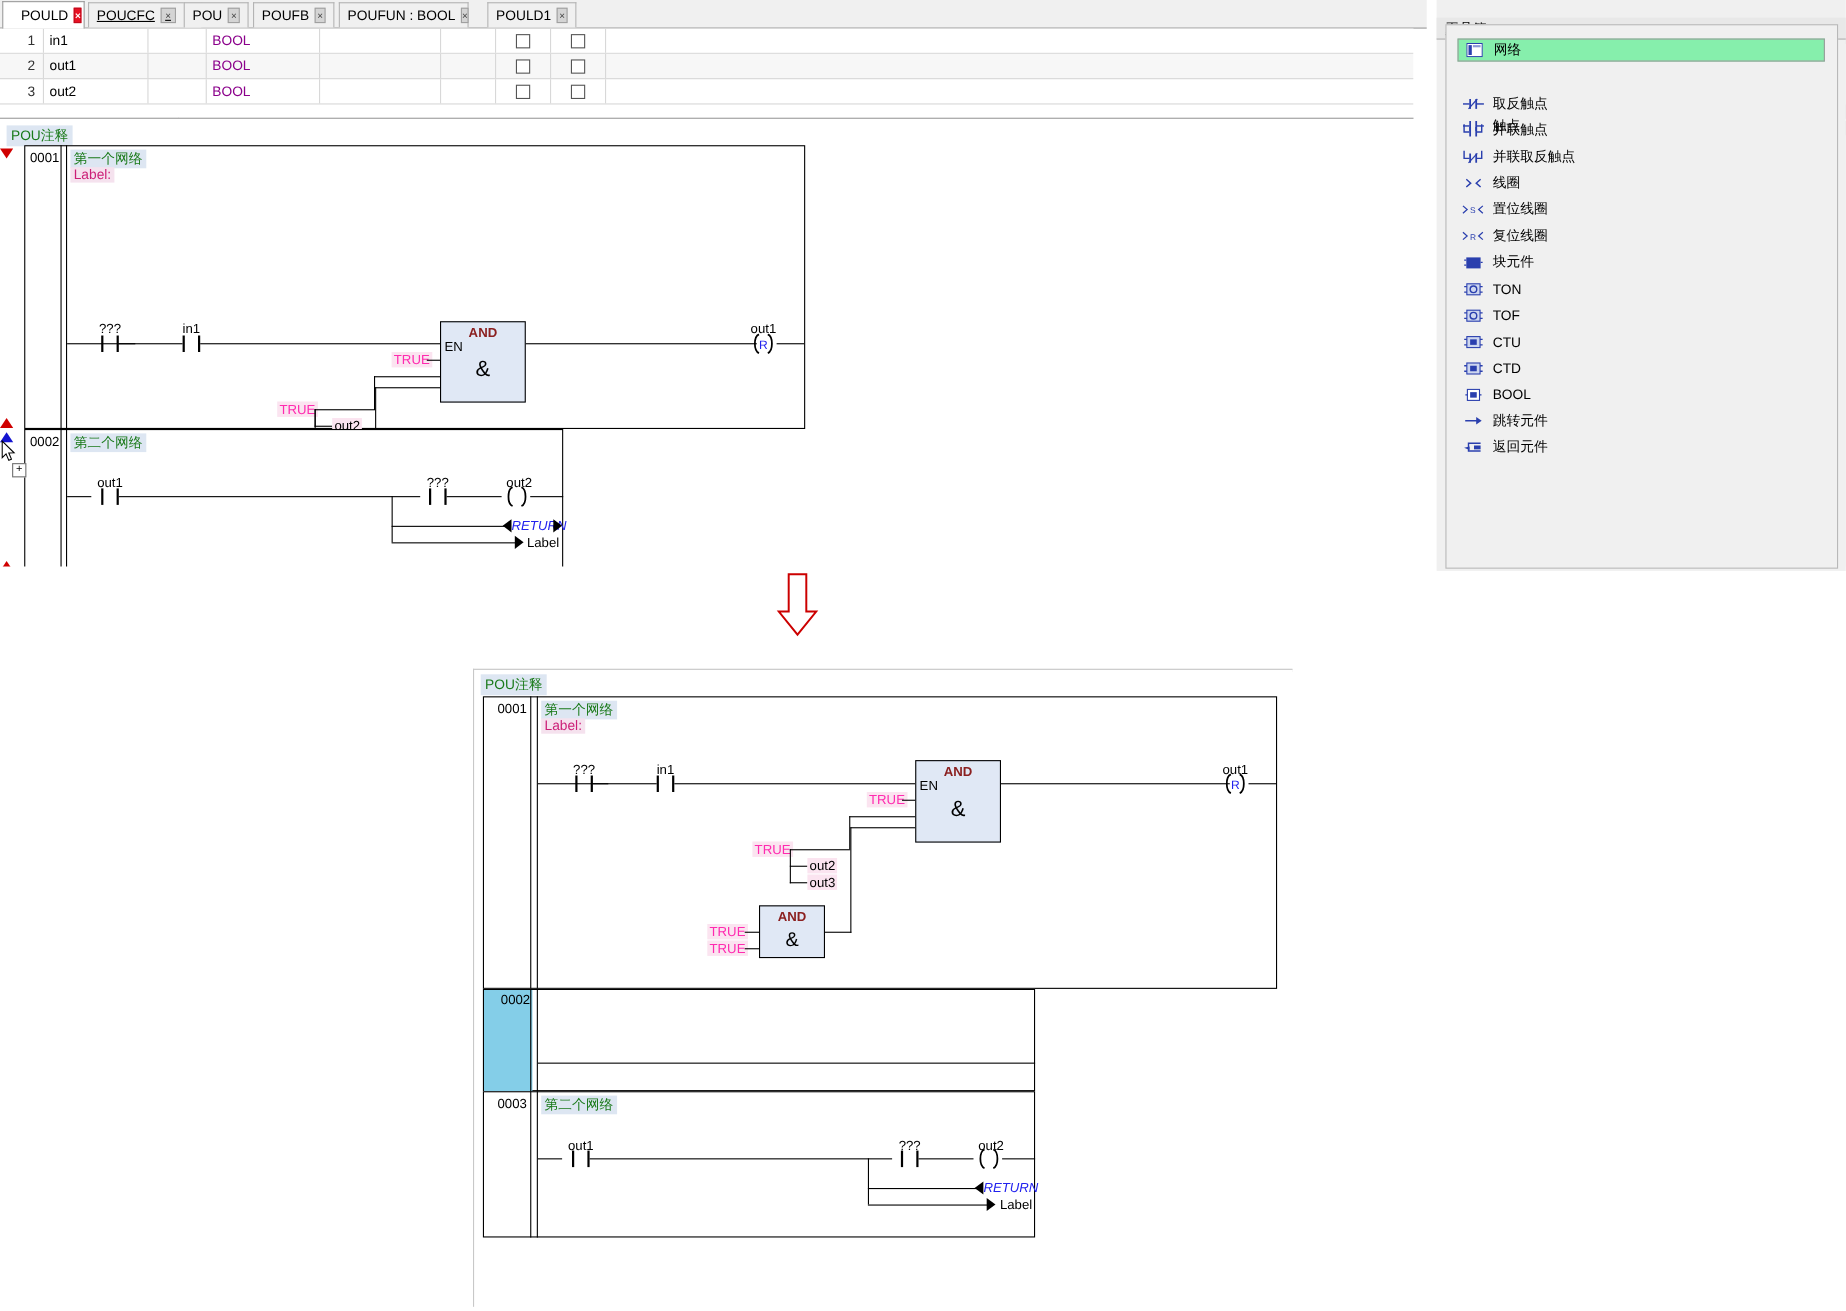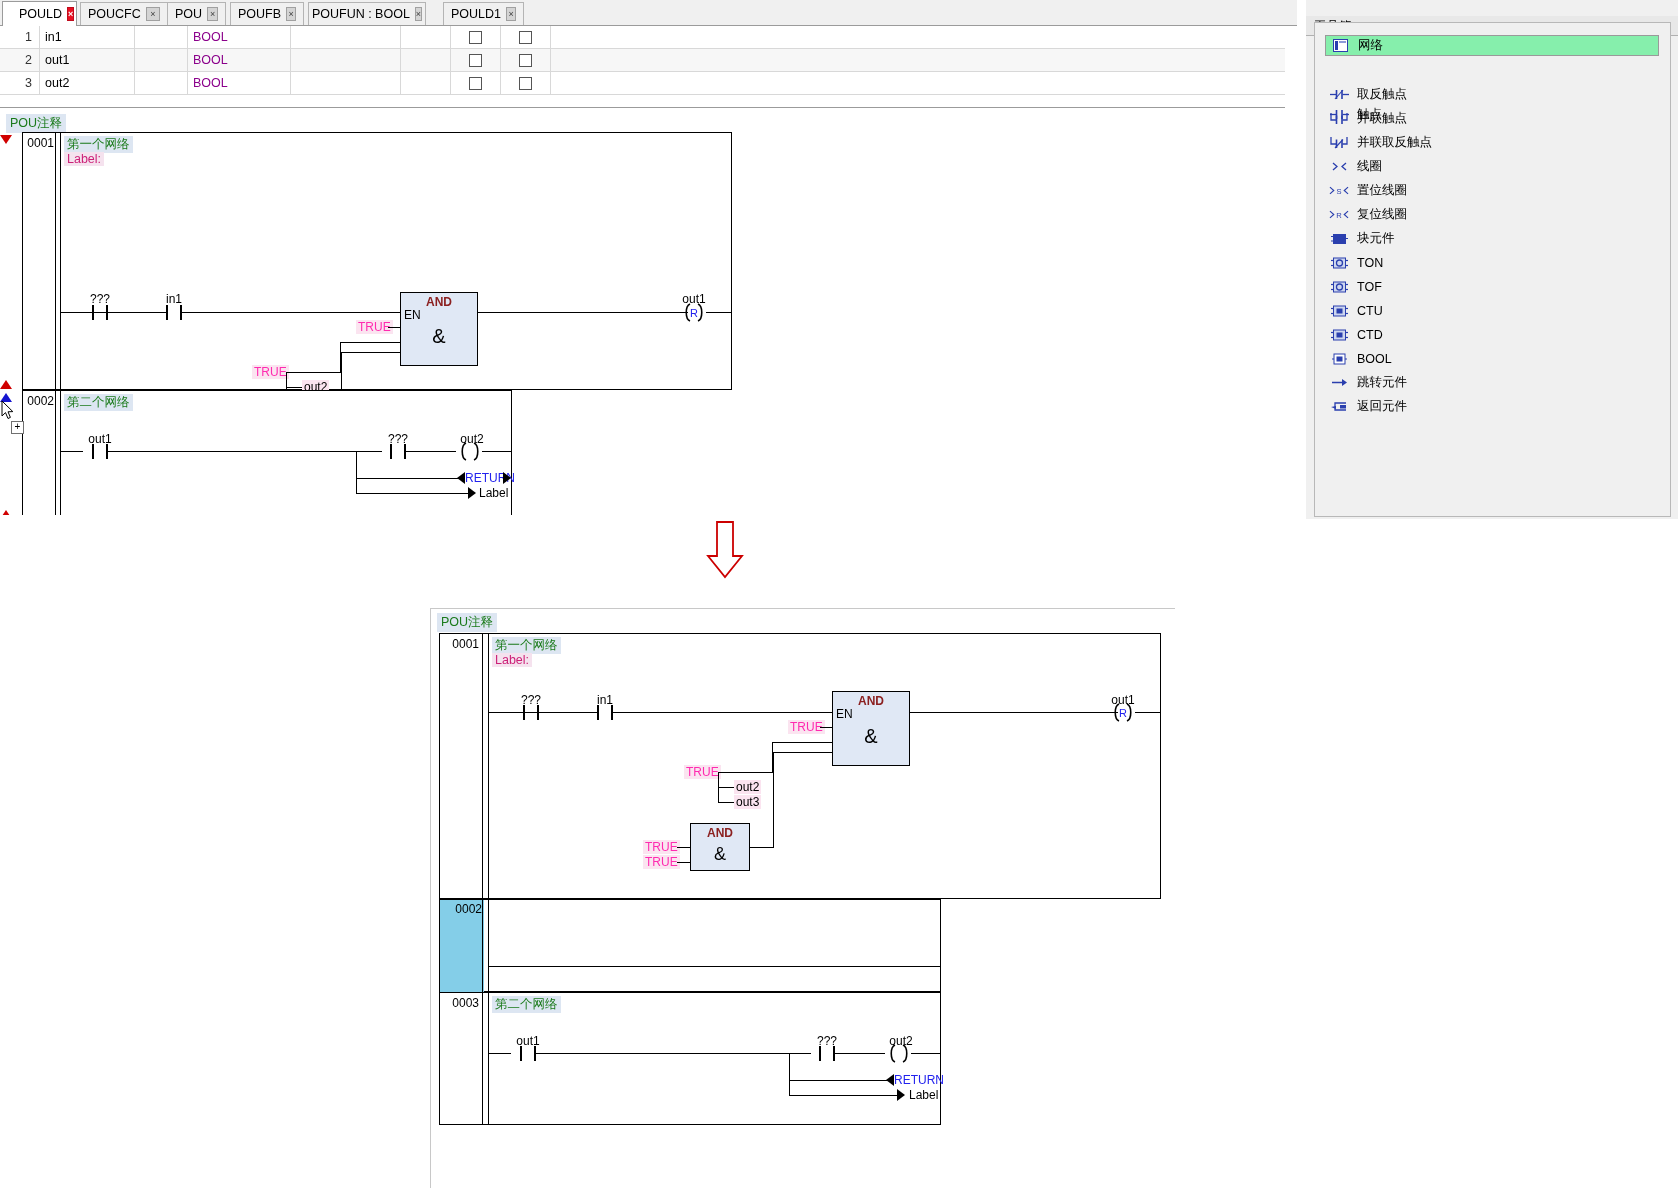--- a/index.html
+++ b/index.html
@@ -64,21 +64,21 @@
   .contact-l{position:absolute;width:2px;background:#000;}
   .contact-r{position:absolute;width:2px;background:#000;}
   .elname{position:absolute;font-size:12px;color:#000;white-space:nowrap;text-align:center;}
   .pin{position:absolute;background:#fbe4f0;color:#ff2bb0;font-size:12px;padding:0 2px;white-space:nowrap;}
   .pinname{position:absolute;background:#fbe4f0;color:#000;font-size:12px;padding:0 2px;white-space:nowrap;}
   .fb{position:absolute;background:#e0e8f5;border:1px solid #000;box-sizing:border-box;}
   .fb-title{position:absolute;width:100%;text-align:center;color:#8b2020;font-size:12px;font-weight:bold;top:2px;}
   .fb-sym{position:absolute;width:100%;text-align:center;color:#000;font-size:20px;}
   .fb-en{position:absolute;left:3px;font-size:12px;color:#000;}
   .coil{position:absolute;}
-  .ret-txt{position:absolute;color:#2222ee;font-size:12px;white-space:nowrap;}
+  .ret-txt{position:absolute;color:#2222ee;font-size:12px;white-space:nowrap;font-style:italic;}
   .lbl-txt{position:absolute;color:#000;font-size:12px;white-space:nowrap;}
 
   .tri{position:absolute;width:0;height:0;}
   .tri-red-dn{border-left:6px solid transparent;border-right:6px solid transparent;border-top:9px solid #d00000;}
   .tri-red-up{border-left:6px solid transparent;border-right:6px solid transparent;border-bottom:9px solid #d00000;}
   .tri-blue-up{border-left:6px solid transparent;border-right:6px solid transparent;border-bottom:9px solid #1414d0;}
   .tri-left{border-top:6px solid transparent;border-bottom:6px solid transparent;border-right:8px solid #000;}
   .tri-right{border-top:6px solid transparent;border-bottom:6px solid transparent;border-left:8px solid #000;}
   .plusbox{position:absolute;width:11px;height:11px;border:1px solid #707070;background:#fff;
     font-size:10px;line-height:9px;text-align:center;color:#000;}
@@ -108,33 +108,33 @@
   .sep-top{position:absolute;left:430px;top:608px;width:745px;height:3px;background:#e4e4e4;}
 </style>
 </head>
 <body>
 
 <div class="tabstrip">
   <div class="tab active" style="left:2px;width:75px;padding-left:16px;">
       <span>POULD</span>
       <span class="xbox">×</span>
     </div>
-  <div class="tab" style="left:80px;width:104px;">
+  <div class="tab" style="left:80px;width:104px;text-decoration:underline;">
       <span>POUCFC</span>
       <span class="xbox">×</span>
     </div>
   <div class="tab" style="left:167px;width:59px;">
       <span>POU</span>
       <span class="xbox">×</span>
     </div>
   <div class="tab" style="left:230px;width:74px;">
       <span>POUFB</span>
       <span class="xbox">×</span>
     </div>
-  <div class="tab" style="left:308px;width:118px;justify-content:center;">
+  <div class="tab" style="left:308px;width:118px;">
       <span>POUFUN : BOOL</span>
       <span class="xbox">×</span>
     </div>
   <div class="tab" style="left:443px;width:81px;">
       <span>POULD1</span>
       <span class="xbox">×</span>
     </div>
 </div>
 
 <div class="vartable">

